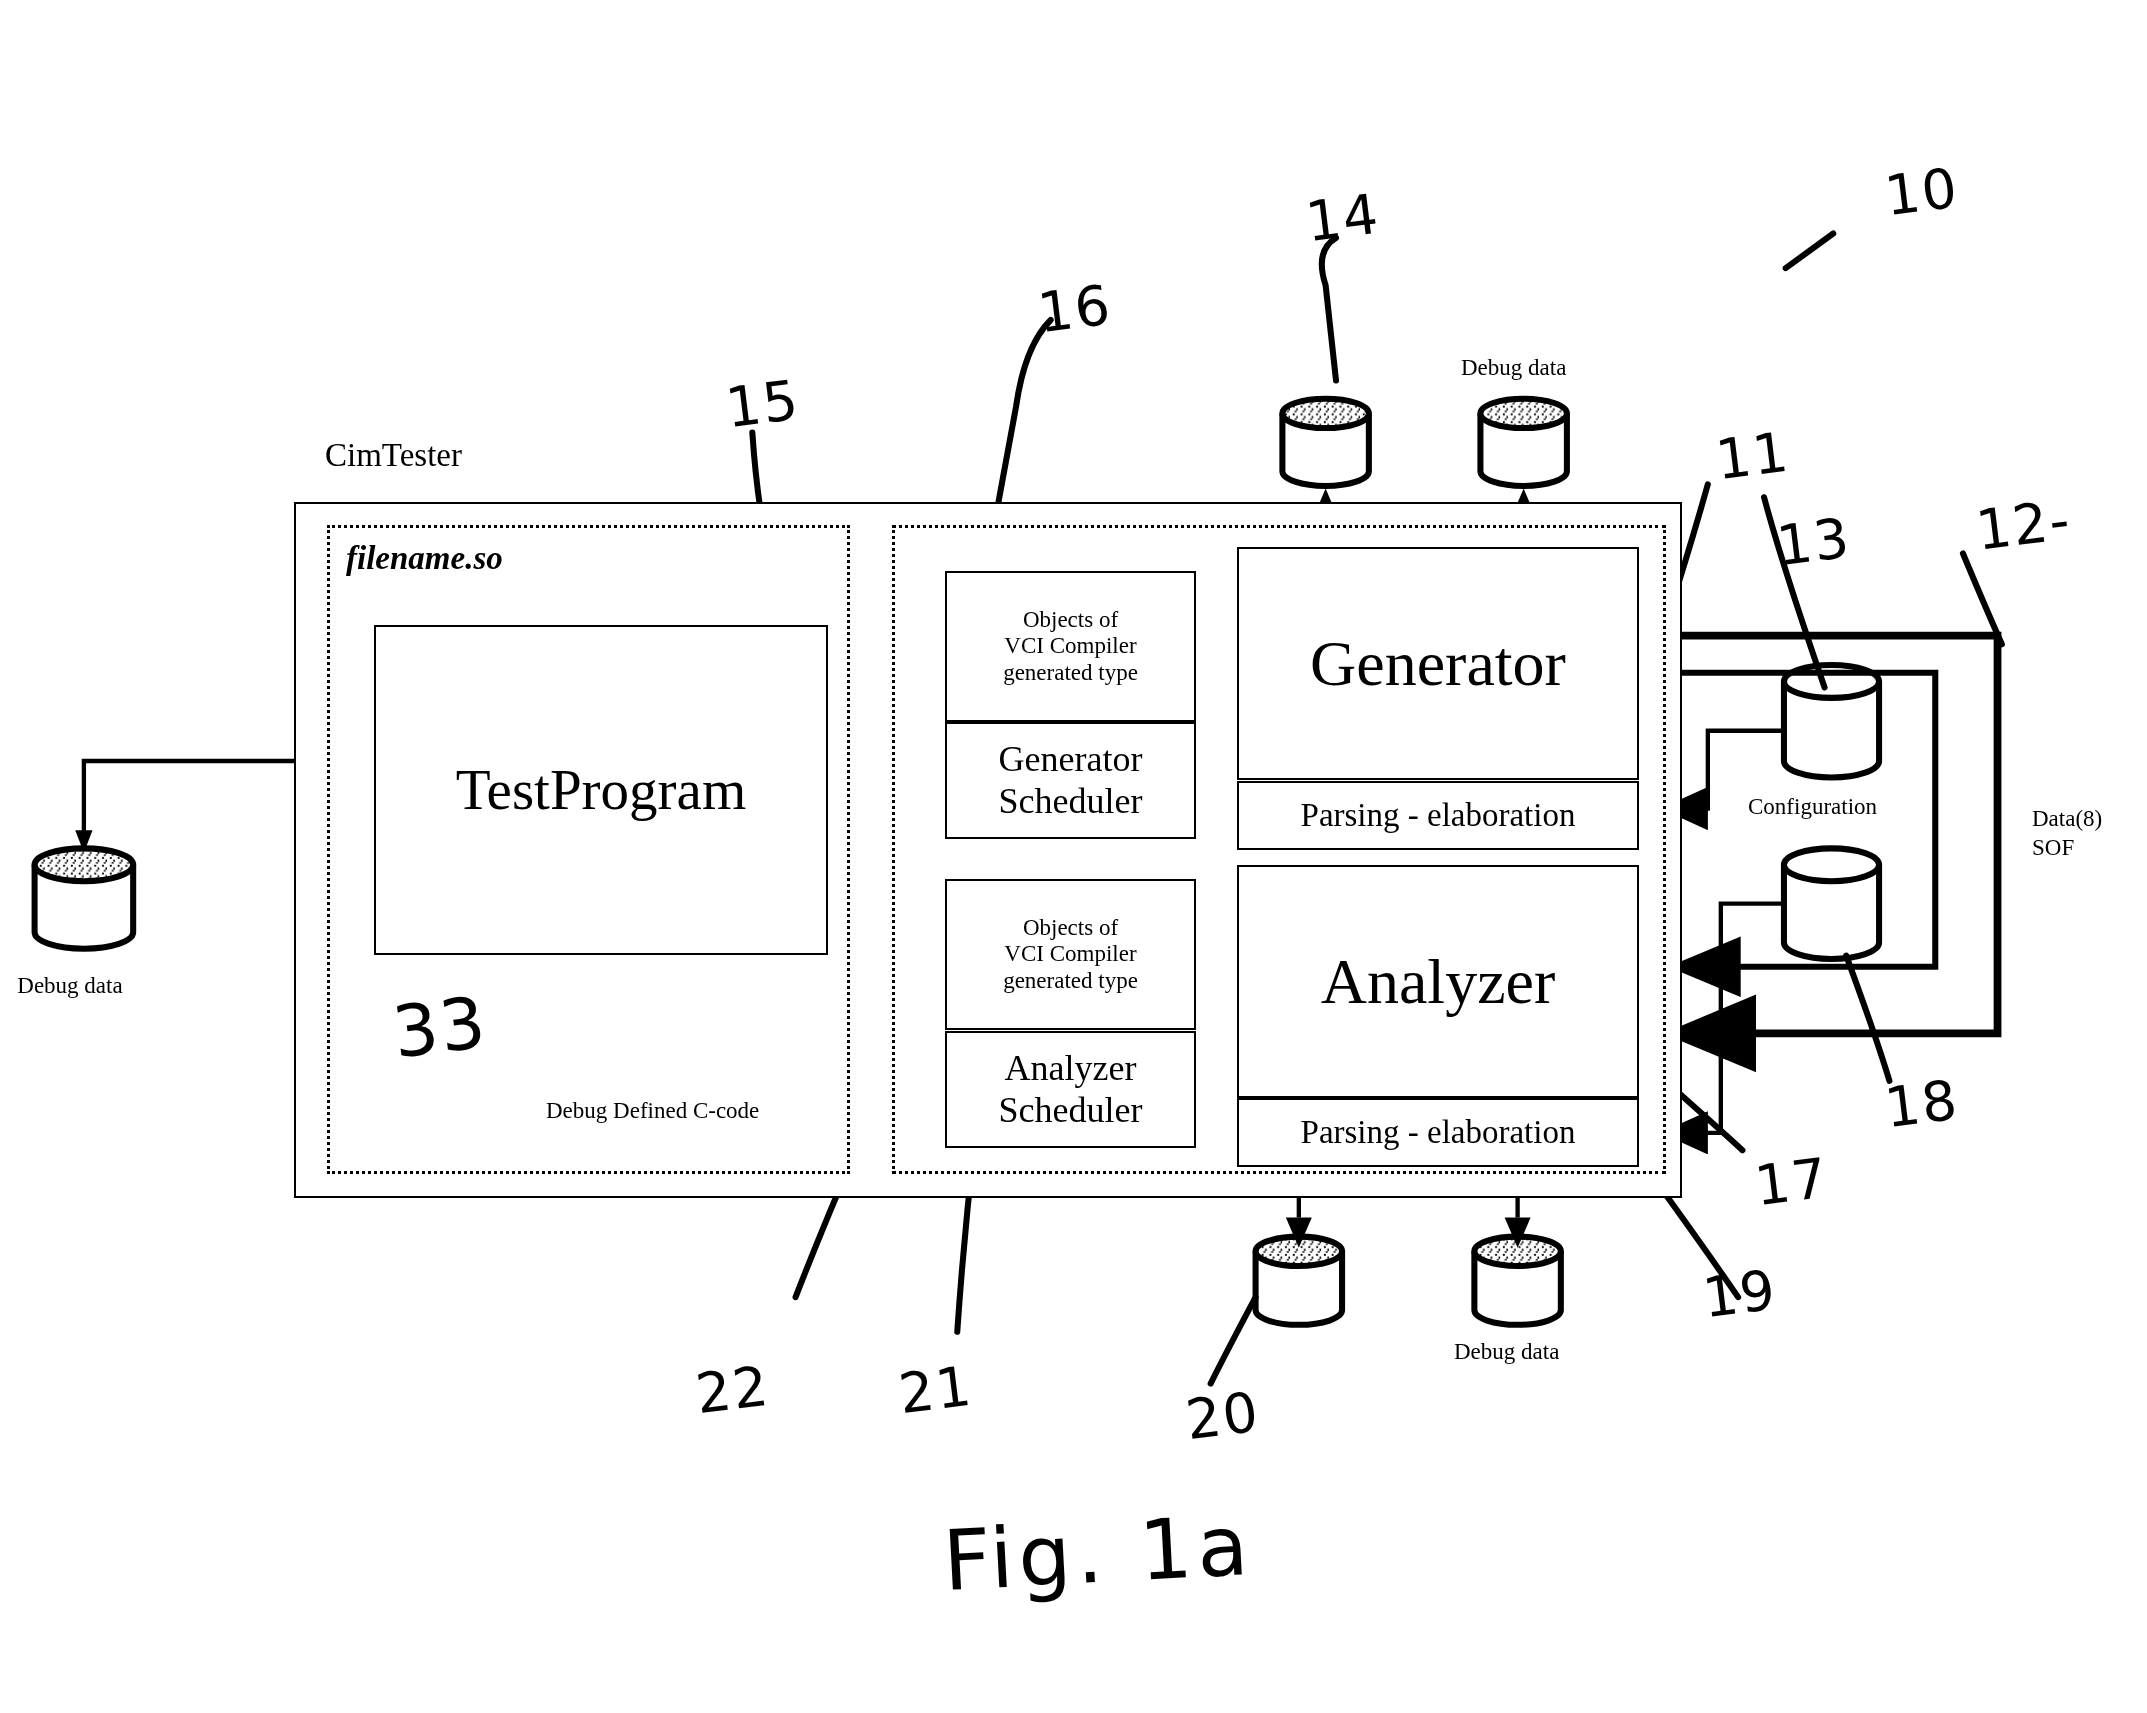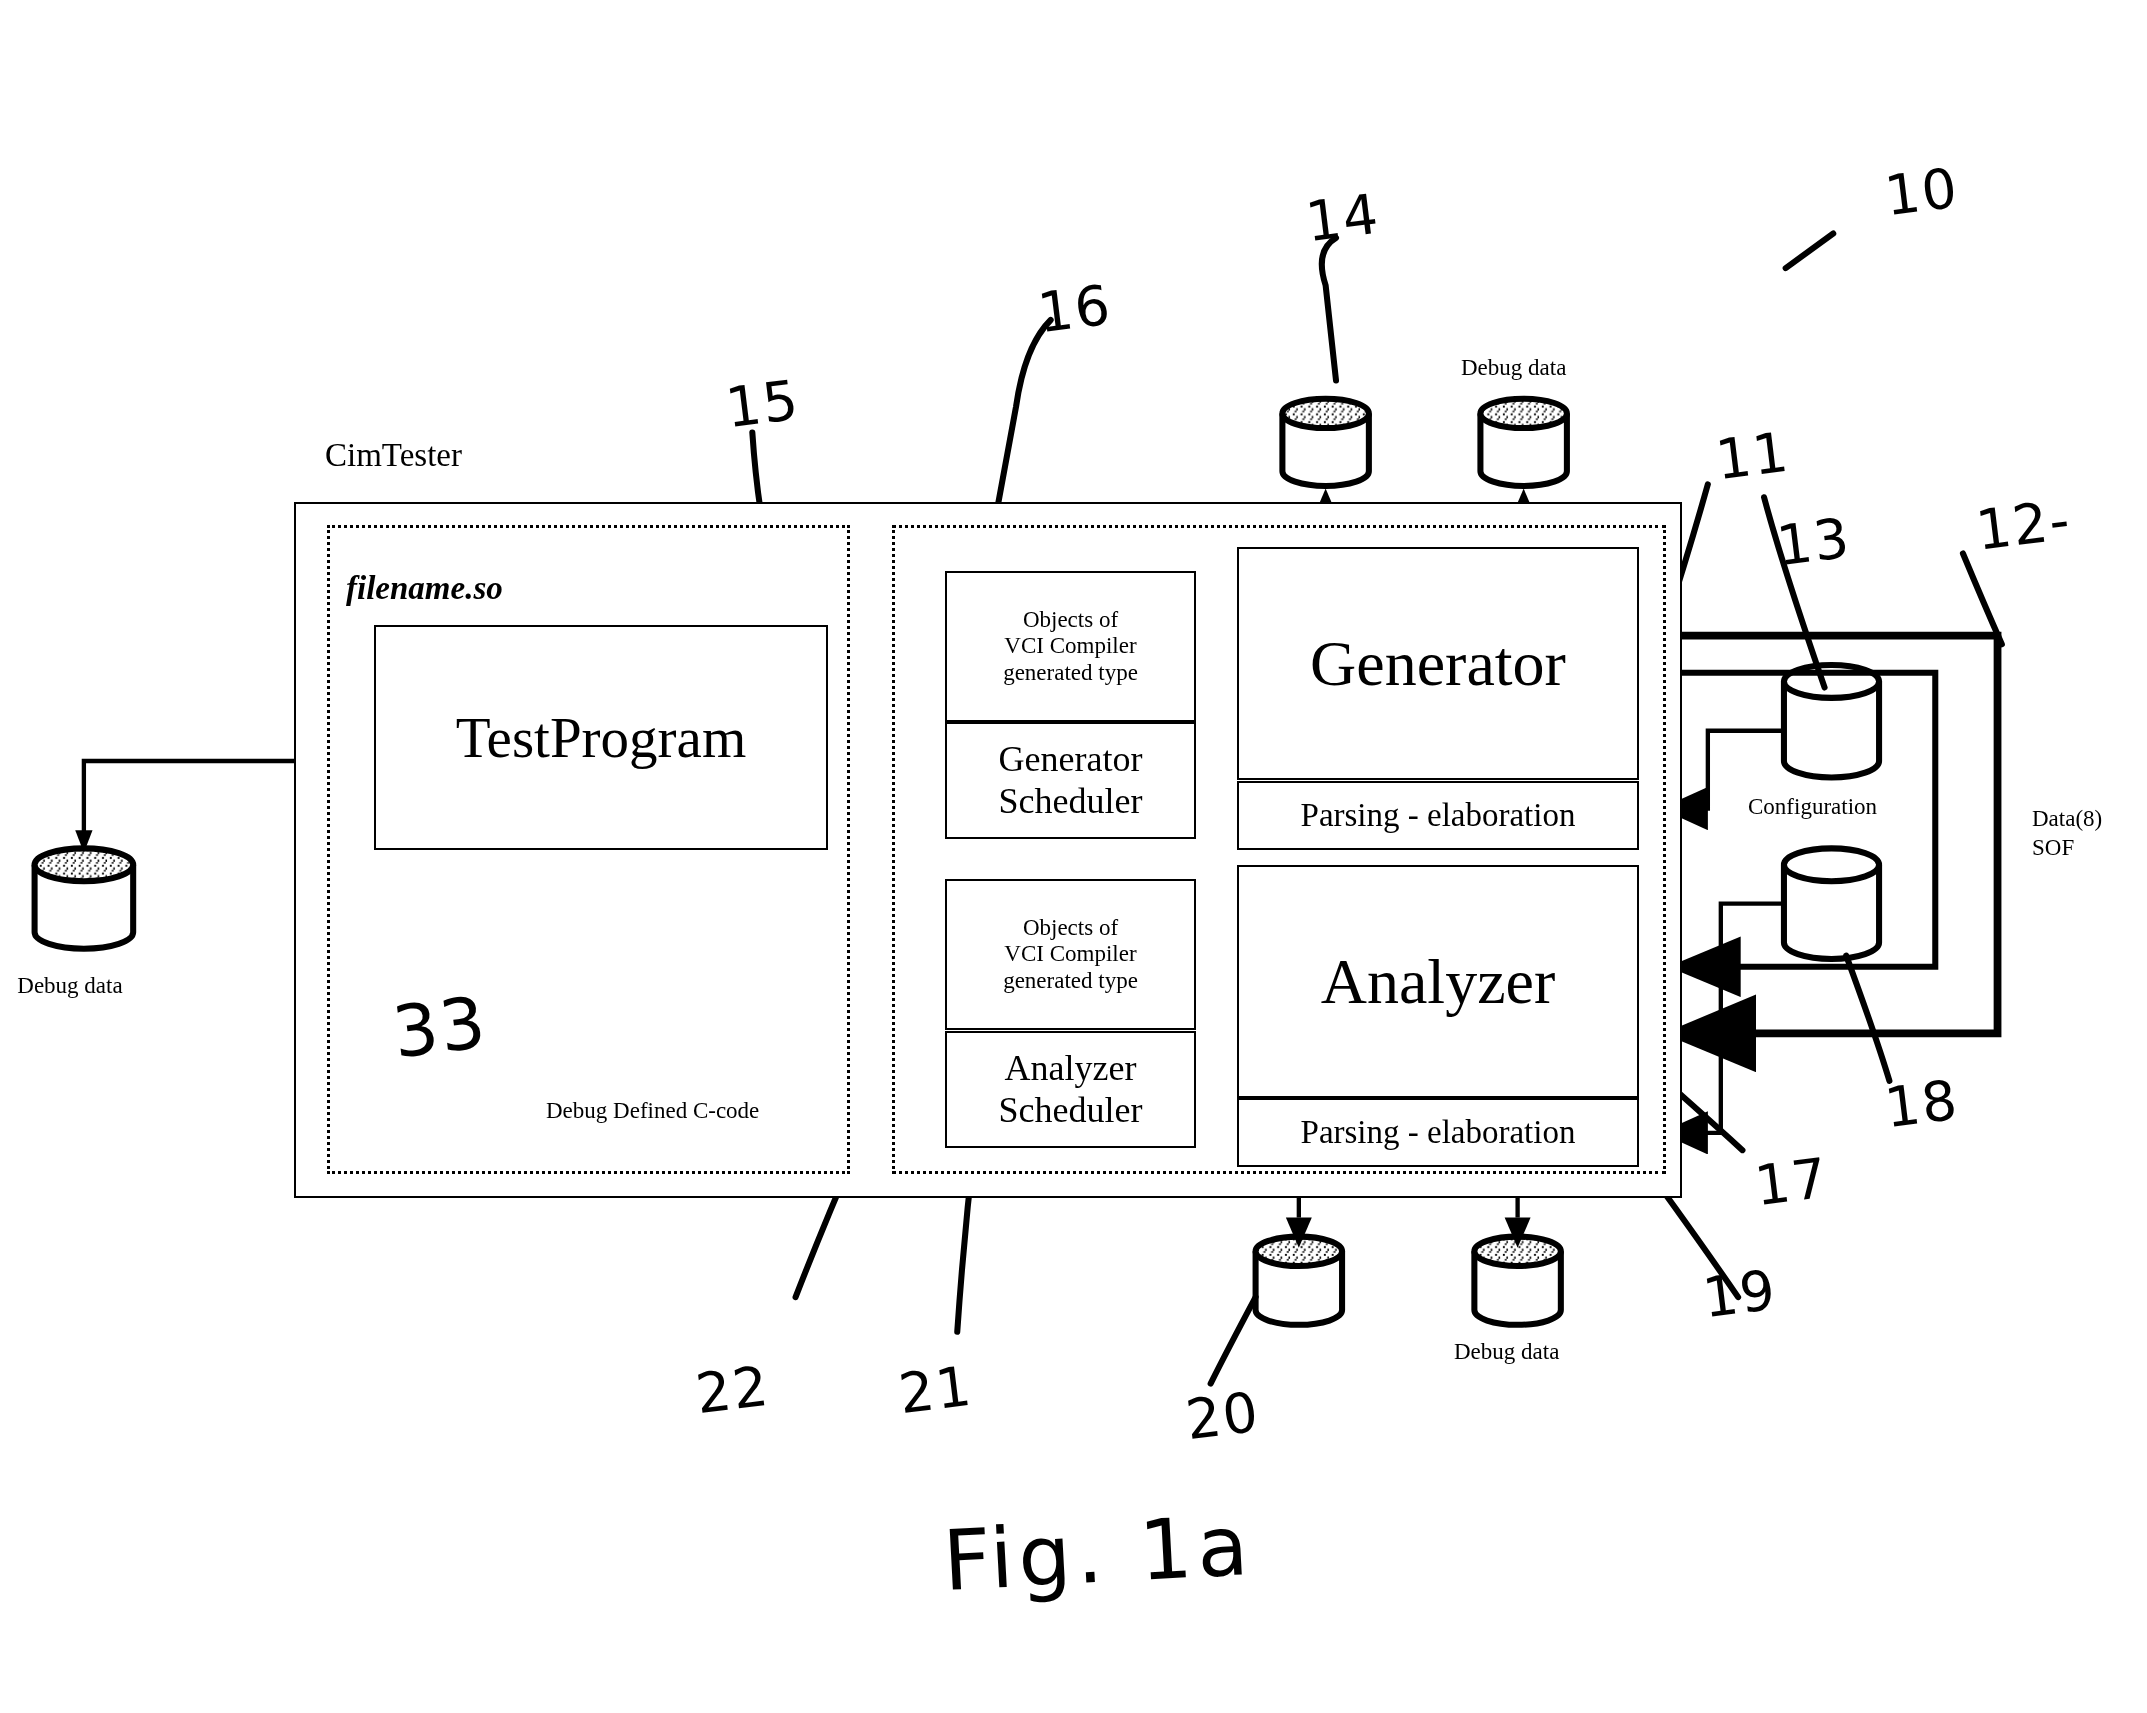--- a/index.html
+++ b/index.html
@@ -134,23 +134,23 @@
   <path class="ln" d="M715,1240 Q735,1160 748,1110" stroke-width="7" fill="none"></path>
   <path d="M733,1118 L763,1118 L748,1080 z" fill="#000"></path>
 </svg>
 
 <div class="abs lbl-plain" style="left:311px;top:437px;font-size:33px;">CimTester</div>
 
 <div class="abs solid-box" style="left:294px;top:502px;width:1388px;height:696px;"></div>
 
 <div class="abs dotted-box" style="left:327px;top:525px;width:523px;height:649px;"></div>
 
-<div class="abs lbl-italic" style="left:346px;top:570px;">filename.so</div>
-
-<div class="abs solid-box ctr lbl-huge" style="left:374px;top:625px;width:454px;height:225px;">TestProgram</div>
+<div class="abs lbl-italic" style="left:346px;top:540px;">filename.so</div>
+
+<div class="abs solid-box ctr lbl-huge" style="left:374px;top:625px;width:454px;height:330px;">TestProgram</div>
 
 <div class="abs lbl-small-bold" style="left:546px;top:1098px;">Debug Defined C-code</div>
 
 <div class="abs dotted-box" style="left:892px;top:525px;width:774px;height:649px;"></div>
 
 <div class="abs solid-box ctr lbl-small-bold" style="left:945px;top:571px;width:251px;height:151px;white-space:pre-line;">Objects of
 VCI Compiler
 generated type</div>
 
 <div class="abs solid-box ctr lbl-big" style="left:945px;top:722px;width:251px;height:117px;white-space:pre-line;

